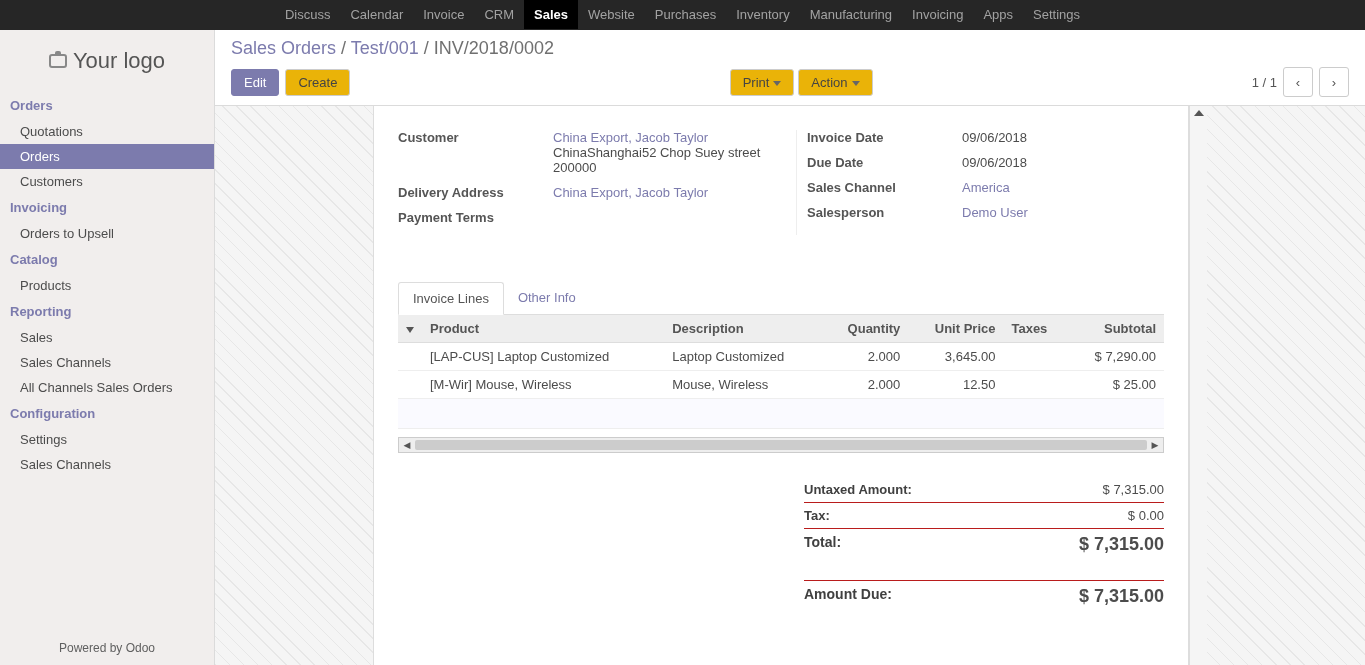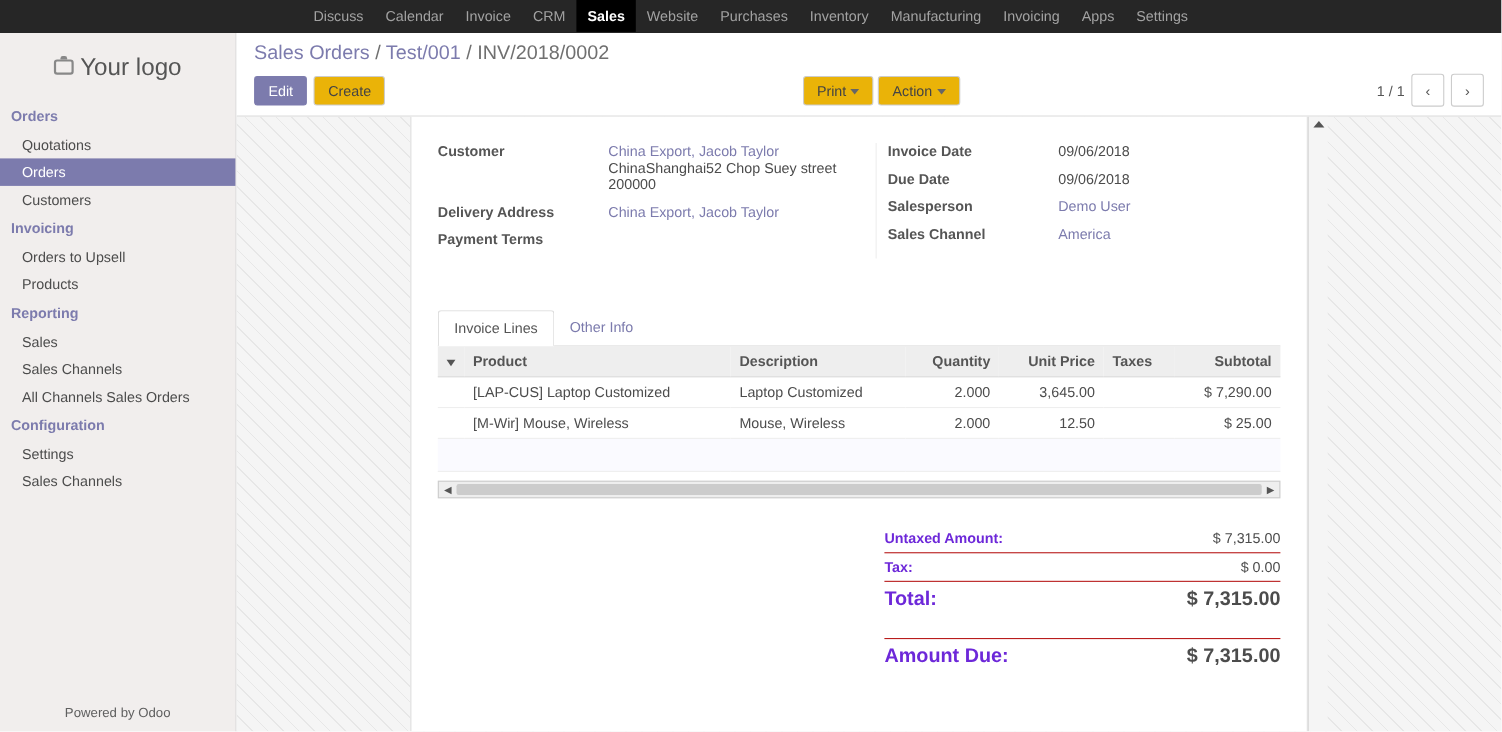--- a/index.html
+++ b/index.html
@@ -62,24 +62,24 @@
 .dd { display:inline-block; width:0; height:0; border-left:4px solid transparent; border-right:4px solid transparent; border-top:6px solid #555; }
 .empty-row td { height: 30px; background: #fafaff; }
 
 .hscroll-bar { height: 16px; background: #eee; border:1px solid #ccc; display:flex; align-items:center; margin-top:8px; }
 .hscroll-bar .arrow { width:16px; text-align:center; color:#555; font-size:9px; }
 .hscroll-bar .track { flex:1; height:10px; background:#ccc; border-radius:2px; }
 
 .totals { margin-top: 24px; margin-left: auto; width: 360px; }
 .totals .trow { display:flex; justify-content: space-between; padding: 5px 0; border-top:1px solid #b91c1c; }
 .totals .trow:first-child { border-top:none; }
-.totals .tlabel { font-weight: bold; color:#6d28d9; }
+.totals .tlabel { font-weight: bold; color:#404040; }
 .totals .tval { color:#4c4c4c; }
 .totals .big .tval { font-size: 18px; font-weight: bold; }
-.totals .big .tlabel { font-size: 18px; }
+.totals .big .tlabel { font-size: 14px; }
 
 .vscroll-gutter { width:18px; background:#f5f5f5; border-left:1px solid #ddd; display:flex; align-items:flex-start; justify-content:center; }
 .vscroll-gutter .up { width:0;height:0;border-left:5px solid transparent;border-right:5px solid transparent;border-bottom:6px solid #555; margin-top:4px; }
 </style>
 </head>
 <body>
 
 <div class="topbar">
   <div class="nav" id="topnav">
       <div class="nav-item">Discuss</div>
@@ -113,20 +113,21 @@
       <span class="camera"></span>
       <span>Your logo</span>
     </div>
     <div id="sidebar-sections">
         <div class="section">Orders</div>
         <div class="item">Quotations</div>
         <div class="item active">Orders</div>
         <div class="item">Customers</div>
         <div class="section">Invoicing</div>
         <div class="item">Orders to Upsell</div>
+        <div class="section">Catalog</div>
         <div class="item">Products</div>
         <div class="section">Reporting</div>
         <div class="item">Sales</div>
         <div class="item">Sales Channels</div>
         <div class="item">All Channels Sales Orders</div>
         <div class="section">Configuration</div>
         <div class="item">Settings</div>
         <div class="item">Sales Channels</div>
       </div>
     <div class="poweredby">Powered by Odoo</div>
@@ -179,26 +180,26 @@
           <div class="field-col">
             <div class="field-row">
               <div class="field-label">Invoice Date</div>
               <div class="field-value">09/06/2018</div>
             </div>
             <div class="field-row">
               <div class="field-label">Due Date</div>
               <div class="field-value">09/06/2018</div>
             </div>
             <div class="field-row">
+              <div class="field-label">Sales Channel</div>
+              <div class="field-value"><span class="link">America</span></div>
+            </div>
+            <div class="field-row">
               <div class="field-label">Salesperson</div>
               <div class="field-value"><span class="link">Demo User</span></div>
-            </div>
-            <div class="field-row">
-              <div class="field-label">Sales Channel</div>
-              <div class="field-value"><span class="link">America</span></div>
             </div>
           </div>
         </div>
 
         <div class="tabs">
           <div class="tab active">Invoice Lines</div>
           <div class="tab">Other Info</div>
         </div>
 
         <table class="lines">

